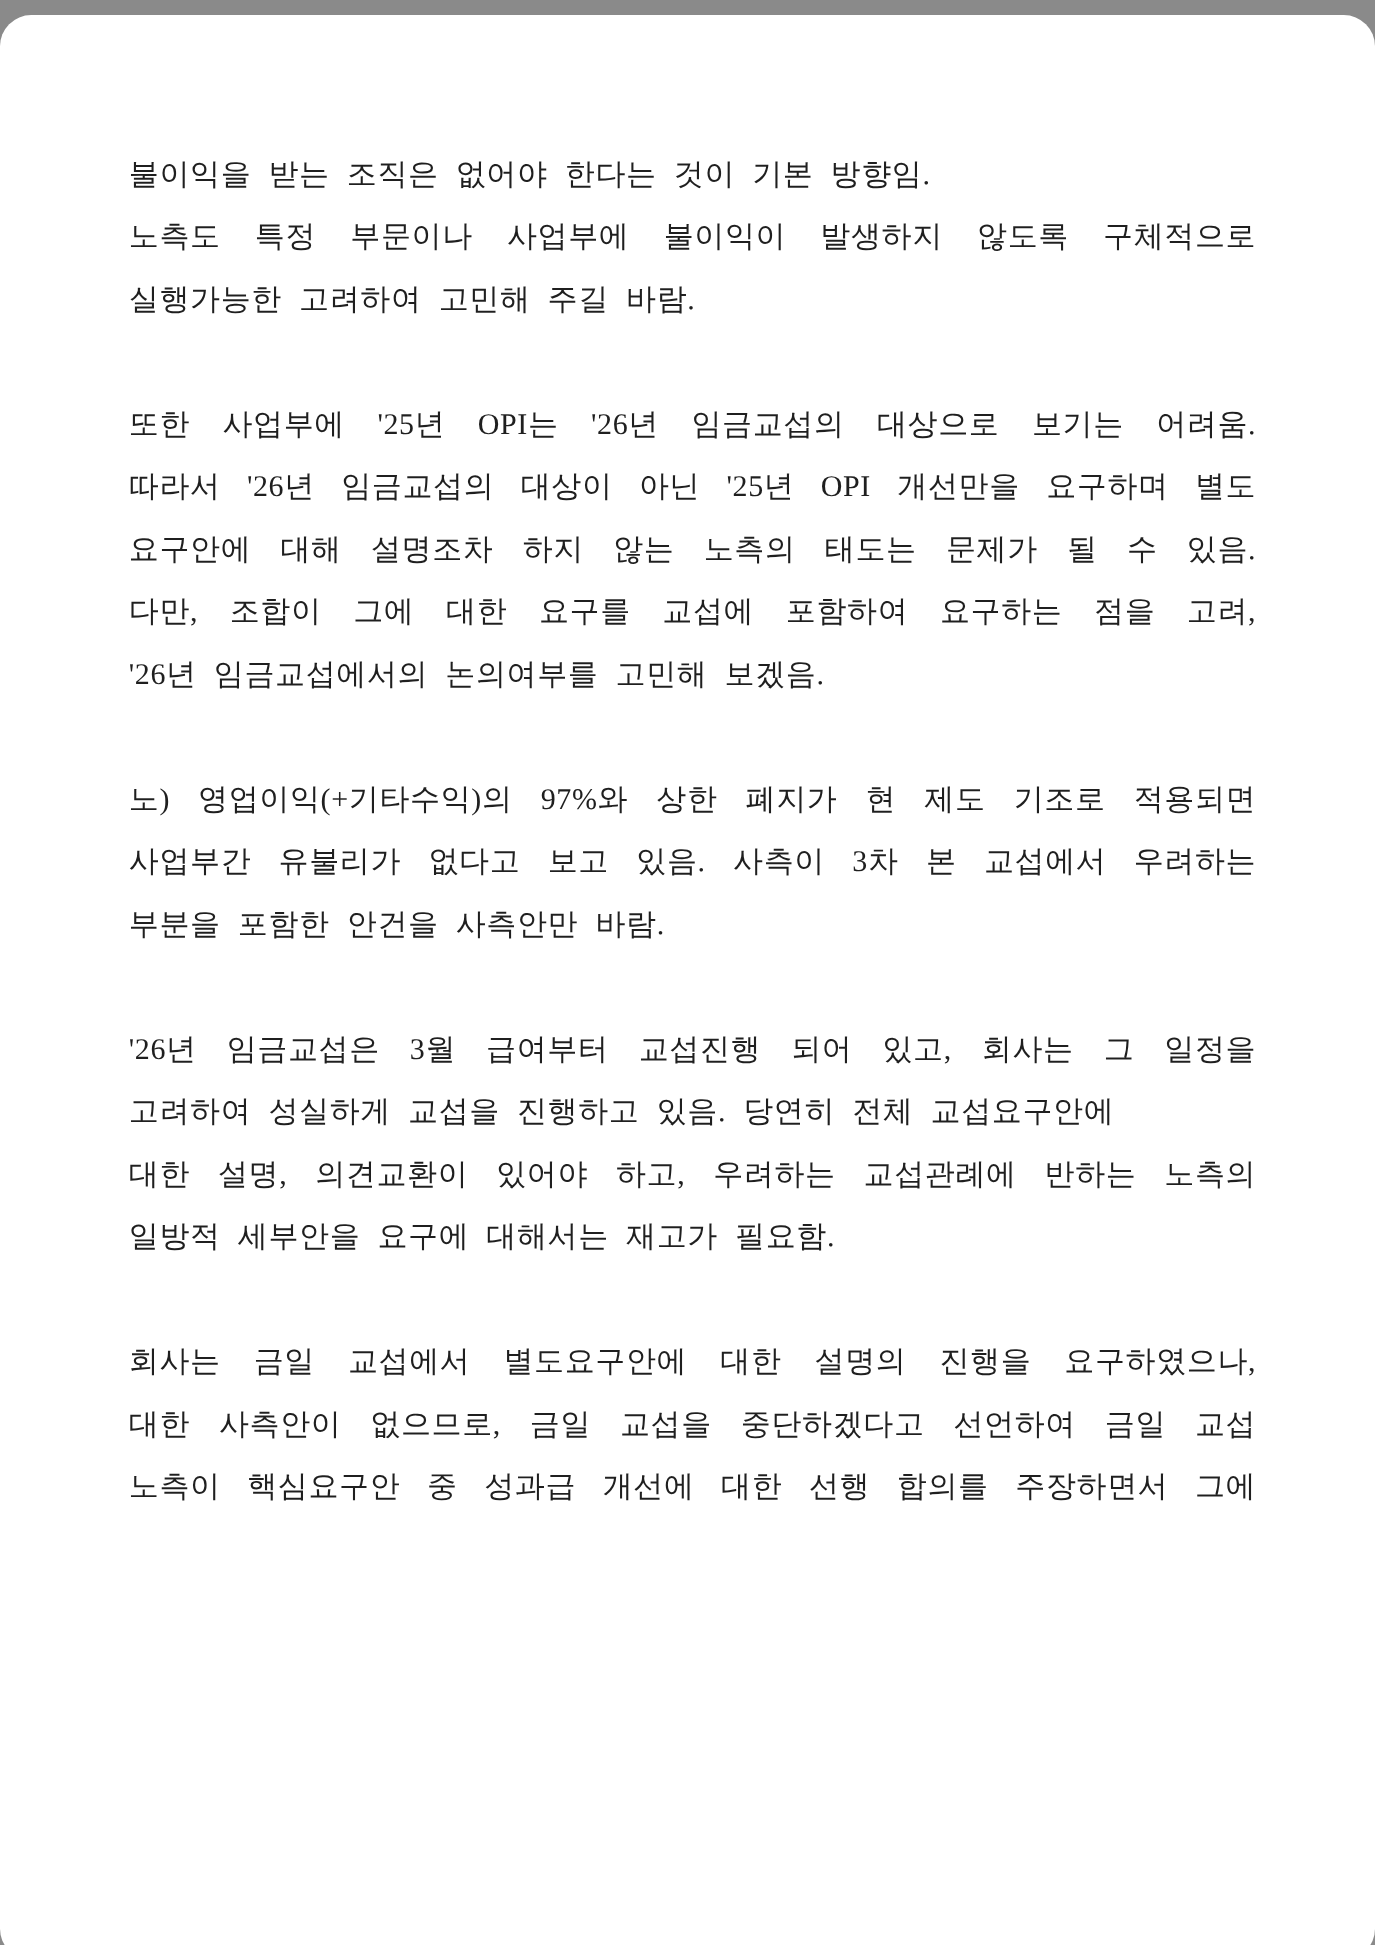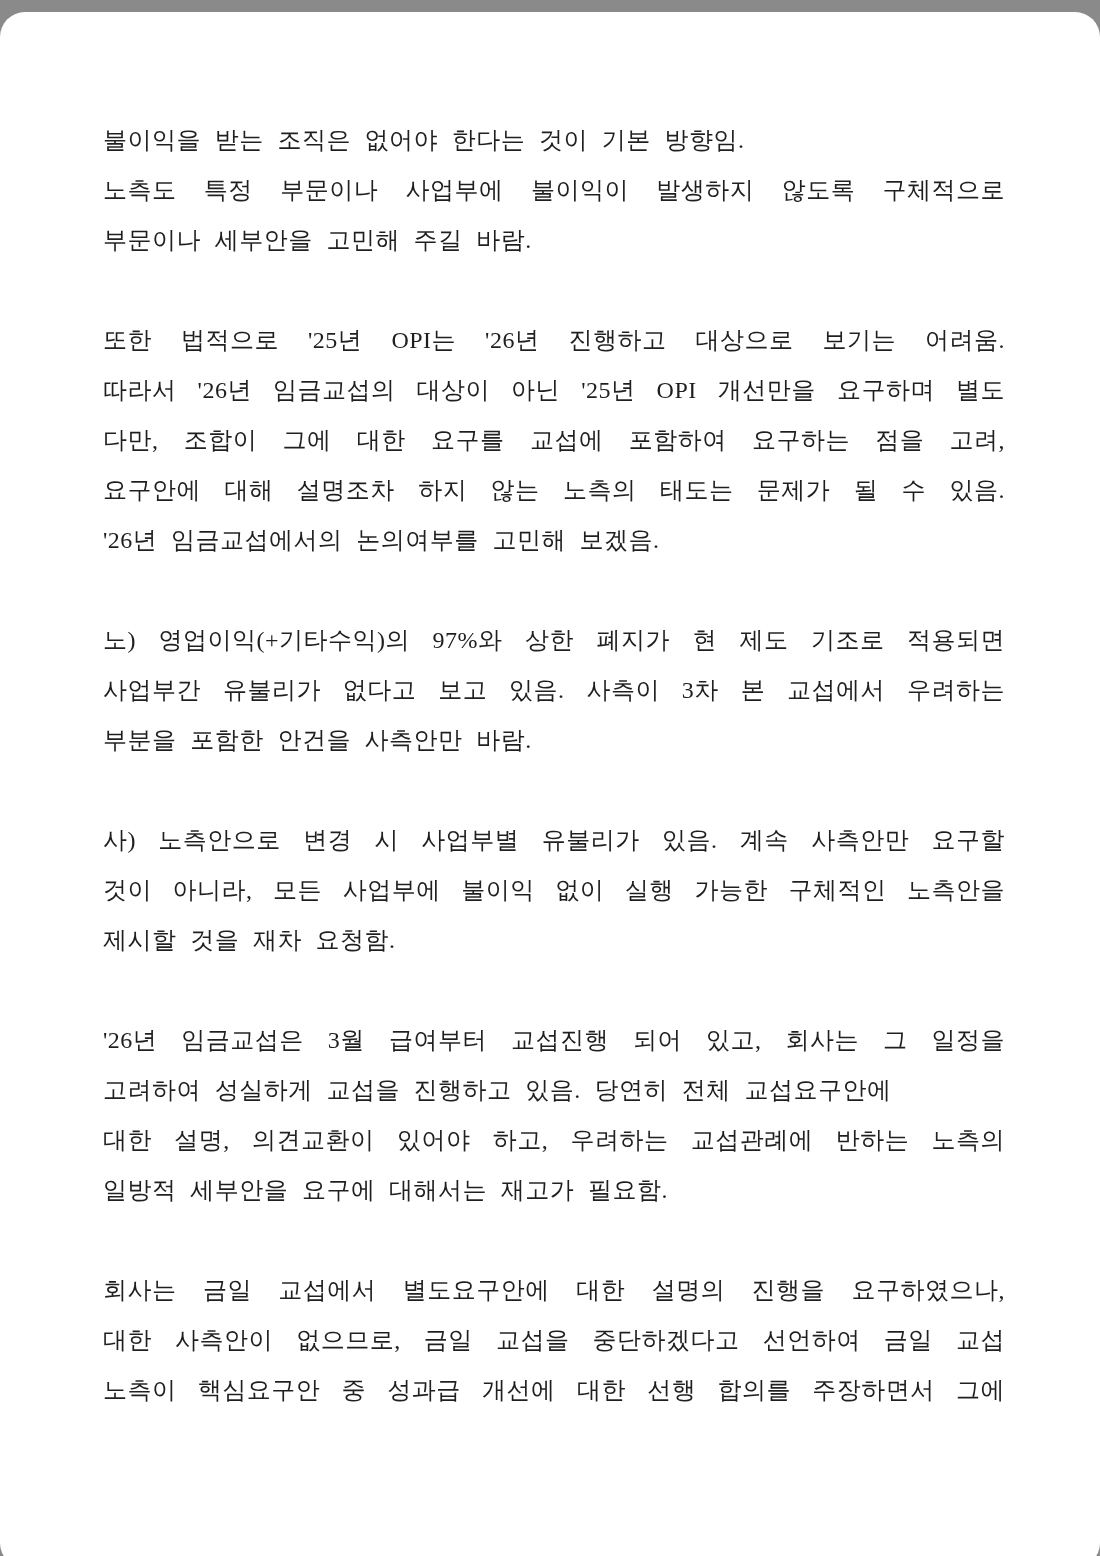--- a/index.html
+++ b/index.html
@@ -40,38 +40,33 @@
   }
 </style>
 </head>
 <body>
 
 <div class="page" style="background: rgb(255, 255, 255); color: rgb(31, 31, 31);">
   <div class="content">
       <div class="para">
         <div class="line">불이익을 받는 조직은 없어야 한다는 것이 기본 방향임.</div>
         <div class="line justify">노측도 특정 부문이나 사업부에 불이익이 발생하지 않도록 구체적으로</div>
-        <div class="line">부문이나 세부안을 고민해 주길 바람.</div>
+        <div class="line">실행가능한 고려하여 고민해 주길 바람.</div>
       </div>
       <div class="para">
-        <div class="line justify">또한 법적으로 '25년 OPI는 '26년 진행하고 대상으로 보기는 어려움.</div>
+        <div class="line justify">또한 사업부에 '25년 OPI는 '26년 임금교섭의 대상으로 보기는 어려움.</div>
         <div class="line justify">따라서 '26년 임금교섭의 대상이 아닌 '25년 OPI 개선만을 요구하며 별도</div>
+        <div class="line justify">요구안에 대해 설명조차 하지 않는 노측의 태도는 문제가 될 수 있음.</div>
         <div class="line justify">다만, 조합이 그에 대한 요구를 교섭에 포함하여 요구하는 점을 고려,</div>
-        <div class="line justify">요구안에 대해 설명조차 하지 않는 노측의 태도는 문제가 될 수 있음.</div>
         <div class="line">'26년 임금교섭에서의 논의여부를 고민해 보겠음.</div>
       </div>
       <div class="para">
         <div class="line justify">노) 영업이익(+기타수익)의 97%와 상한 폐지가 현 제도 기조로 적용되면</div>
         <div class="line justify">사업부간 유불리가 없다고 보고 있음. 사측이 3차 본 교섭에서 우려하는</div>
         <div class="line">부분을 포함한 안건을 사측안만 바람.</div>
-      </div>
-      <div class="para">
-        <div class="line justify">사) 노측안으로 변경 시 사업부별 유불리가 있음. 계속 사측안만 요구할</div>
-        <div class="line justify">것이 아니라, 모든 사업부에 불이익 없이 실행 가능한 구체적인 노측안을</div>
-        <div class="line">제시할 것을 재차 요청함.</div>
       </div>
       <div class="para">
         <div class="line justify">'26년 임금교섭은 3월 급여부터 교섭진행 되어 있고, 회사는 그 일정을</div>
         <div class="line">고려하여 성실하게 교섭을 진행하고 있음. 당연히 전체 교섭요구안에</div>
         <div class="line justify">대한 설명, 의견교환이 있어야 하고, 우려하는 교섭관례에 반하는 노측의</div>
         <div class="line">일방적 세부안을 요구에 대해서는 재고가 필요함.</div>
       </div>
       <div class="para">
         <div class="line justify">회사는 금일 교섭에서 별도요구안에 대한 설명의 진행을 요구하였으나,</div>
         <div class="line justify">대한 사측안이 없으므로, 금일 교섭을 중단하겠다고 선언하여 금일 교섭</div>

